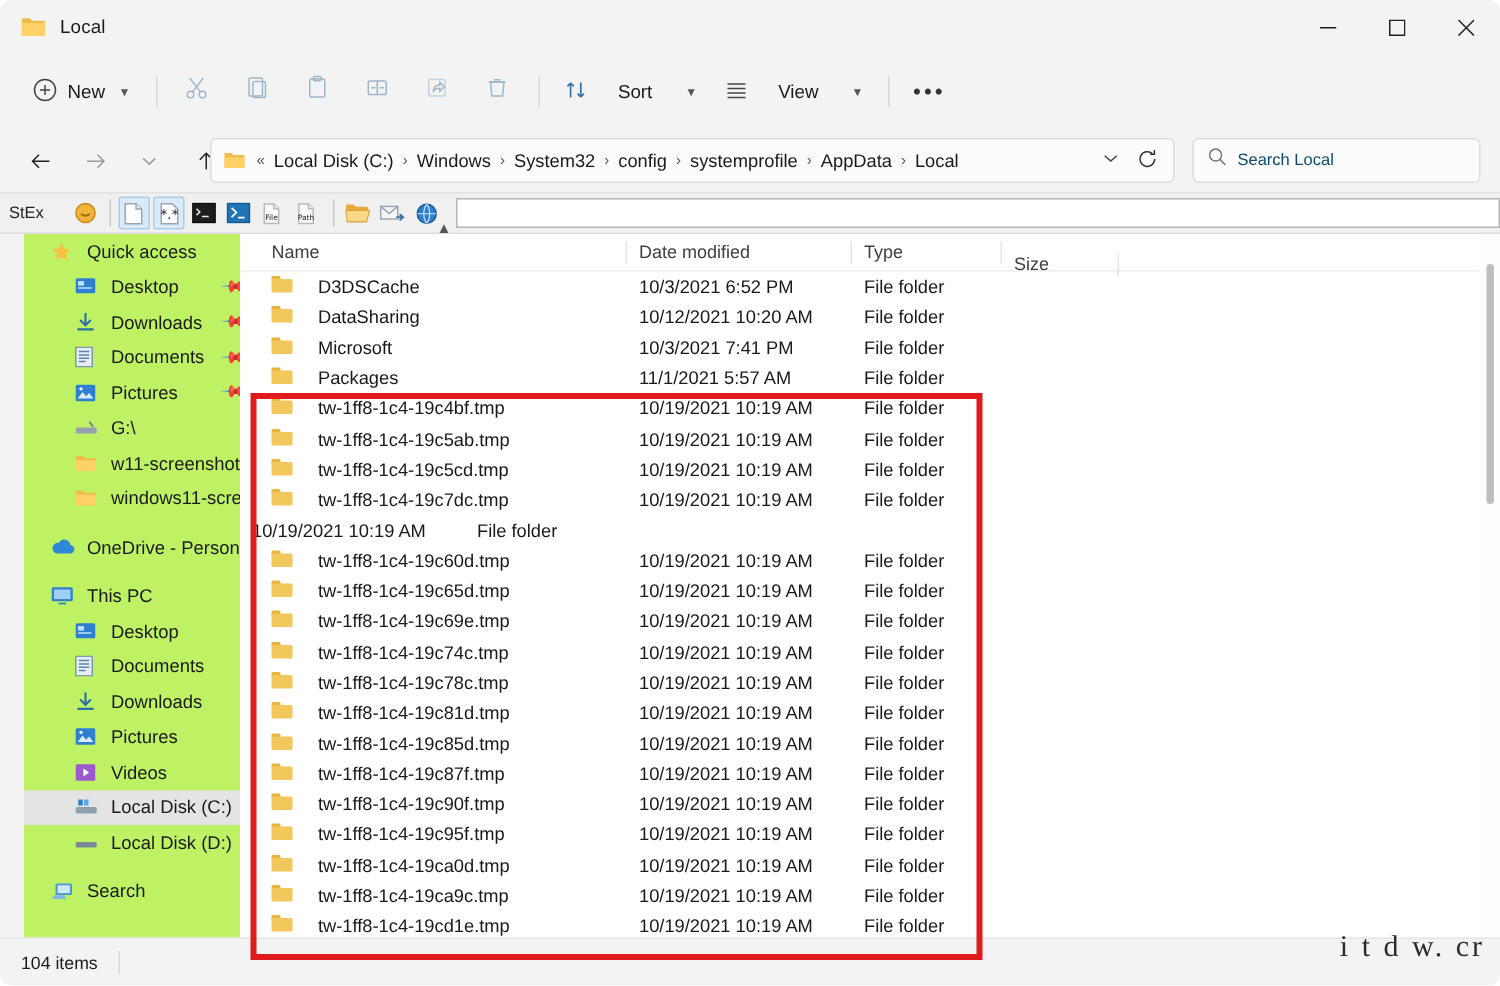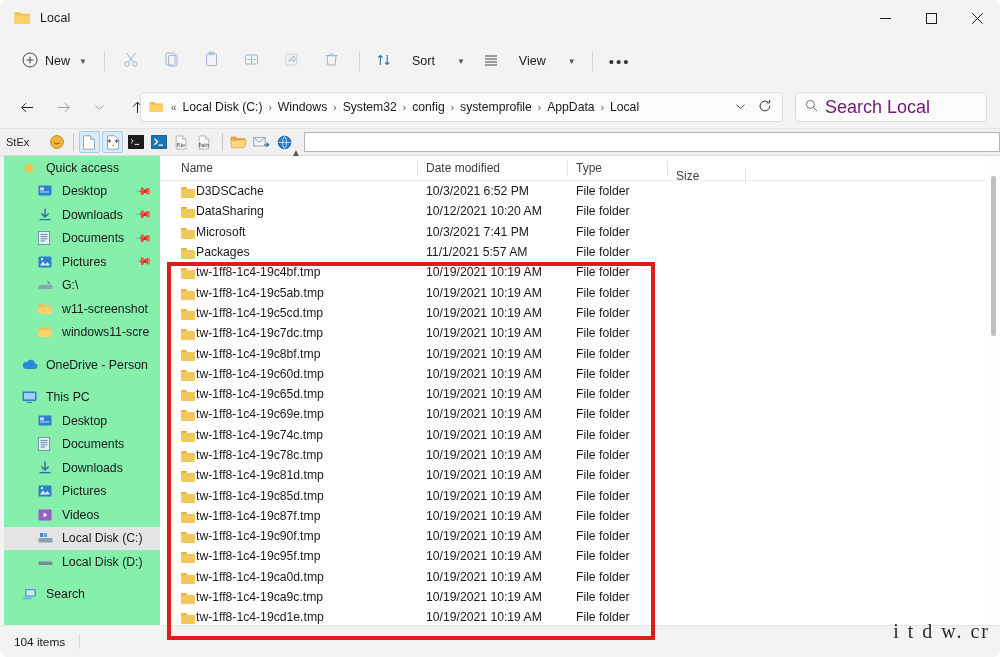--- a/index.html
+++ b/index.html
@@ -81,21 +81,21 @@
     white-space: nowrap;
   }
   .crumb-sep { color: #555; font-size: 10px; padding: 0 2px; }
   .crumb-chev { color:#444; font-size: 10px; padding: 0 6px; }
   .refresh { color:#333; font-size: 13px; padding: 0 6px; }
   .searchbox {
     position: absolute; left: 795px; top: 6px; width: 192px; height: 30px;
     background: #fbfbfb; border: 1px solid #dcdcdc; border-radius: 4px;
     display: flex; align-items: center; gap: 7px; padding: 0 9px;
   }
-  .searchbox .ph { font-size: 18px; color: #701a75; }
+  .searchbox .ph { font-size: 11px; color: #0c4a6e; }
 
   
   .stexbar {
     position: absolute; top: 128px; left: 0; width: 1000px; height: 28px;
     background: #f0f0f0; border-top: 1px solid #e2e2e2; border-bottom: 1px solid #dedede;
     display: flex; align-items: center; padding-left: 6px;
   }
   .stex-label { font-size: 11px; color: #222; margin-right: 16px; }
   .stex-btn {
     width: 22px; height: 22px; margin: 0 1px;
@@ -104,22 +104,22 @@
   }
   .stex-btn.sel { background: #d9ebf9; border: 1px solid #a9cde8; }
   .stex-sep { width: 1px; height: 18px; background: #c8c8c8; margin: 0 4px; }
   .stex-input {
     margin-left: 8px; height: 20px; width: 718px;
     background: #ffffff; border: 1px solid #b5b5b5;
   }
 
   
   .sidebar {
-    position: absolute; top: 156px; left: 4px; width: 160px; height: 469px;
-    background: #86efac; overflow: hidden; text-align: right;
+    position: absolute; top: 156px; left: 16px; width: 160px; height: 469px;
+    background: #bef264; overflow: hidden; text-align: right;
   }
   .side-item {
     display: flex; align-items: center; height: 23.5px;
     padding-left: 18px; font-size: 12.3px; color: #1a1a1a;
     white-space: nowrap;
   }
   .side-item.indent { padding-left: 34px; }
   .side-item.active { background: #e4e4e4; border-radius: 0 3px 3px 0; }
   .side-ico { width: 17px; display:flex; align-items:center; justify-content:flex-start; margin-right: 7px; flex:0 0 auto;}
   .pin { margin-left: auto; margin-right: 13px; color:#7a7a7a; font-size: 11px; transform: rotate(45deg); }
@@ -143,21 +143,21 @@
   .col-type { width: 100px; padding-left: 8px; }
   .col-size { width: 78px; padding-left: 8px; margin-top: 16px; }
   .sortcaret {
     position: absolute; left: 131px; top: -9px; color: #555; font-size: 10px;
   }
   .rows { position: relative; }
   .frow {
     display: flex; align-items: center; height: 20.3px;
     font-size: 12.2px; color: #191919;
   }
-  .f-name { width: 258px; padding-left: 21px; display: flex; align-items: flex-end; gap: 1px; white-space: nowrap; }
+  .f-name { width: 258px; padding-left: 21px; display: flex; align-items: flex-start; gap: 17px; white-space: nowrap; }
   .f-date { width: 150px; padding-left: 8px; color:#191919; }
   .f-type { width: 100px; padding-left: 8px; }
   .f-size { width: 78px; padding-left: 8px; }
   .fold {
     width: 14px; height: 11px; flex: 0 0 auto; position: relative;
   }
   .fold::before {
     content:""; position:absolute; left:0; top:0; width: 6px; height: 3px;
     background:#e8b33e; border-radius: 1px 1px 0 0;
   }
@@ -739,24 +739,20 @@
         <div class="frow">
           <div class="f-name">
             <span class="fold"></span>
             <span>tw-1ff8-1c4-19c7dc.tmp</span>
           </div>
           <div class="f-date">10/19/2021 10:19 AM</div>
           <div class="f-type">File folder</div>
           <div class="f-size"></div>
         </div>
         <div class="frow">
-          <div class="f-name">
-            <span class="fold"></span>
-            <span>tw-1ff8-1c4-19c8bf.tmp</span>
-          </div>
           <div class="f-date">10/19/2021 10:19 AM</div>
           <div class="f-type">File folder</div>
           <div class="f-size"></div>
         </div>
         <div class="frow">
           <div class="f-name">
             <span class="fold"></span>
             <span>tw-1ff8-1c4-19c60d.tmp</span>
           </div>
           <div class="f-date">10/19/2021 10:19 AM</div>

